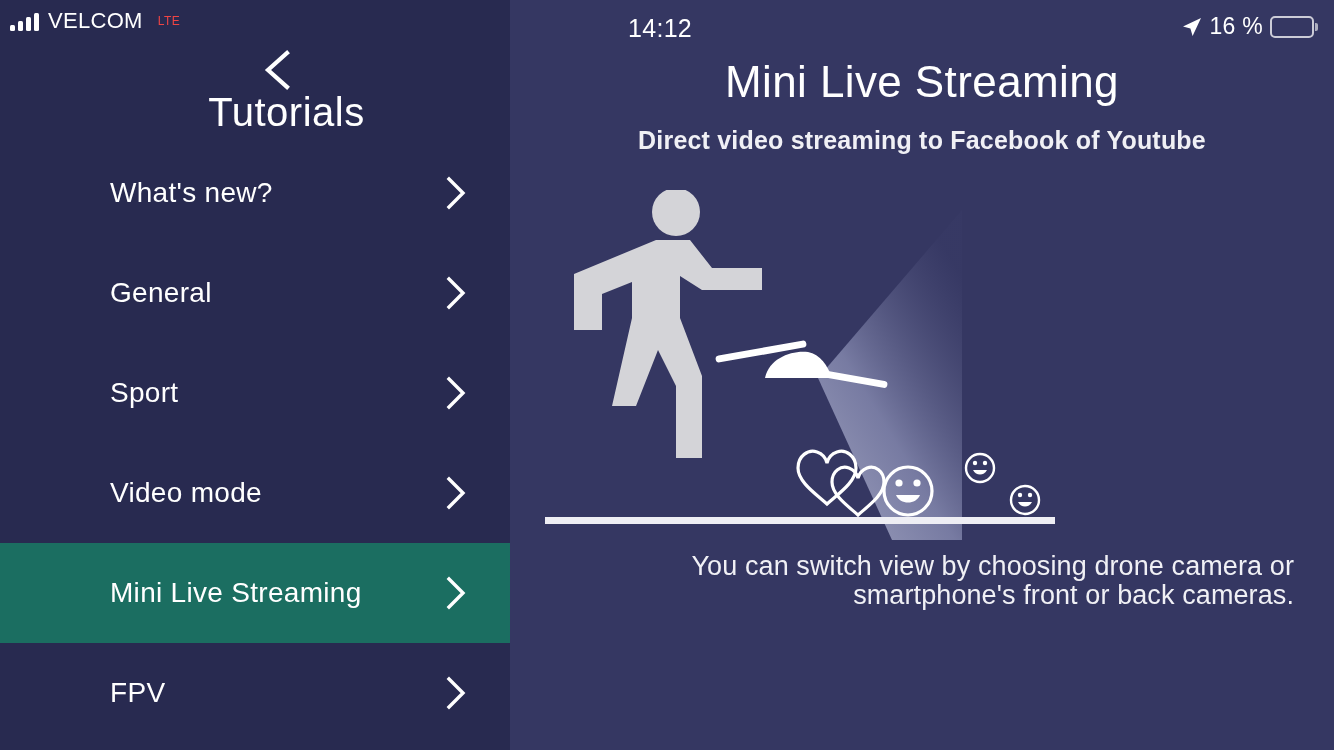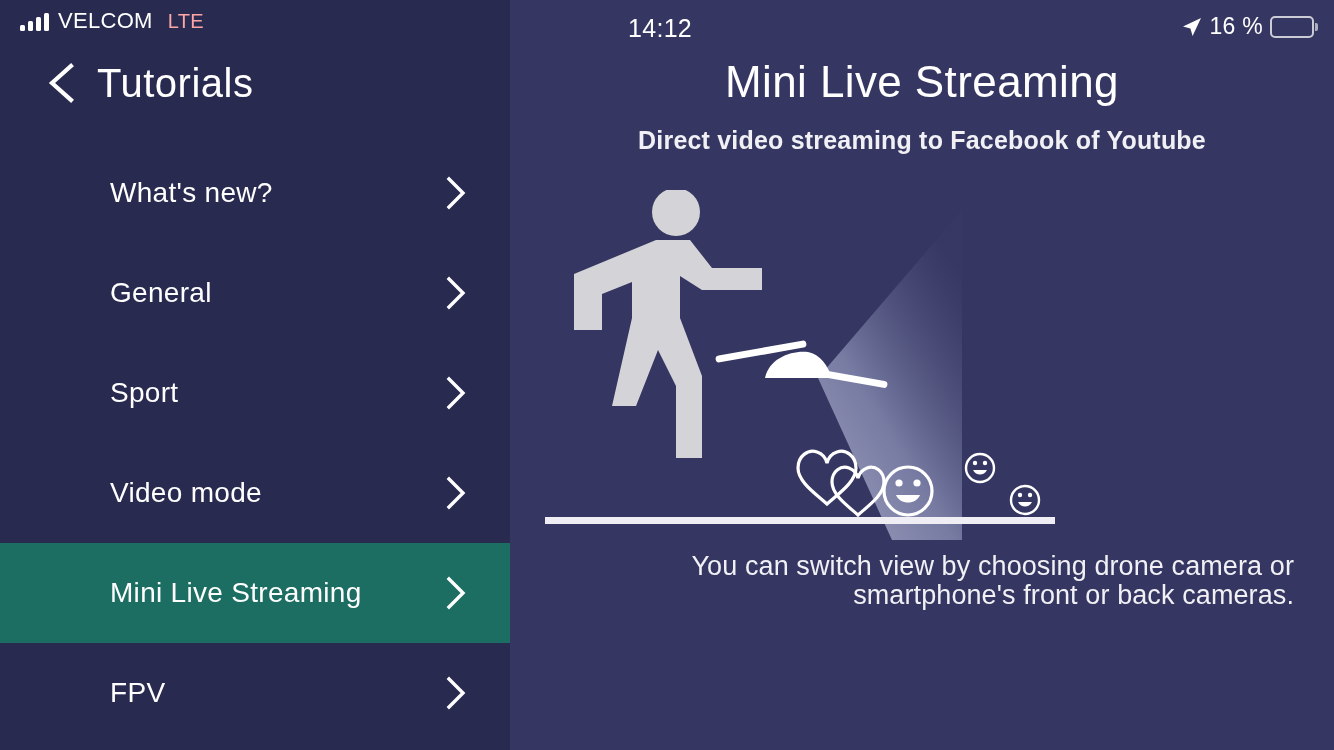--- a/index.html
+++ b/index.html
@@ -22,49 +22,50 @@
     width:510px; height:750px;
     background:#282a50;
     flex:0 0 510px;
   }
 
   
   .statusbar-left {
     position:absolute; top:0; left:0;
     width:510px; height:42px;
     display:flex; align-items:center;
-    padding-left:20px;
+    padding-left:10px;
     gap:9px;
   }
   .signal-bars {
     display:flex; align-items:flex-end; gap:3px; height:20px;
   }
   .signal-bars i {
     display:block; width:5px; background:#ffffff; border-radius:1.5px;
   }
   .signal-bars i:nth-child(1){ height:6px; }
   .signal-bars i:nth-child(2){ height:10px; }
   .signal-bars i:nth-child(3){ height:14px; }
   .signal-bars i:nth-child(4){ height:18px; }
   .carrier {
     color:#ffffff; font-size:22px; letter-spacing:0.3px;
     font-family:"Liberation Sans", sans-serif; font-weight:400;
   }
   .net-type {
-    color:#fca5a5; font-size:20px; letter-spacing:0.4px;
+    color:#ef4444; font-size:12px; letter-spacing:0.4px;
     margin-left:6px;
     text-align:right;
   }
 
   
   .nav-header {
     position:absolute; top:48px; left:0;
     width:510px; height:70px;
     display:flex; align-items:center;
     padding-left:44px;
+    flex-direction:column;
   }
   .back-chevron { width:34px; height:44px; flex:0 0 34px; }
   .nav-title {
     color:#ffffff;
     font-size:40px;
     font-weight:500;
     letter-spacing:0.5px;
     margin-left:19px;
     line-height:1;
     white-space:nowrap;

